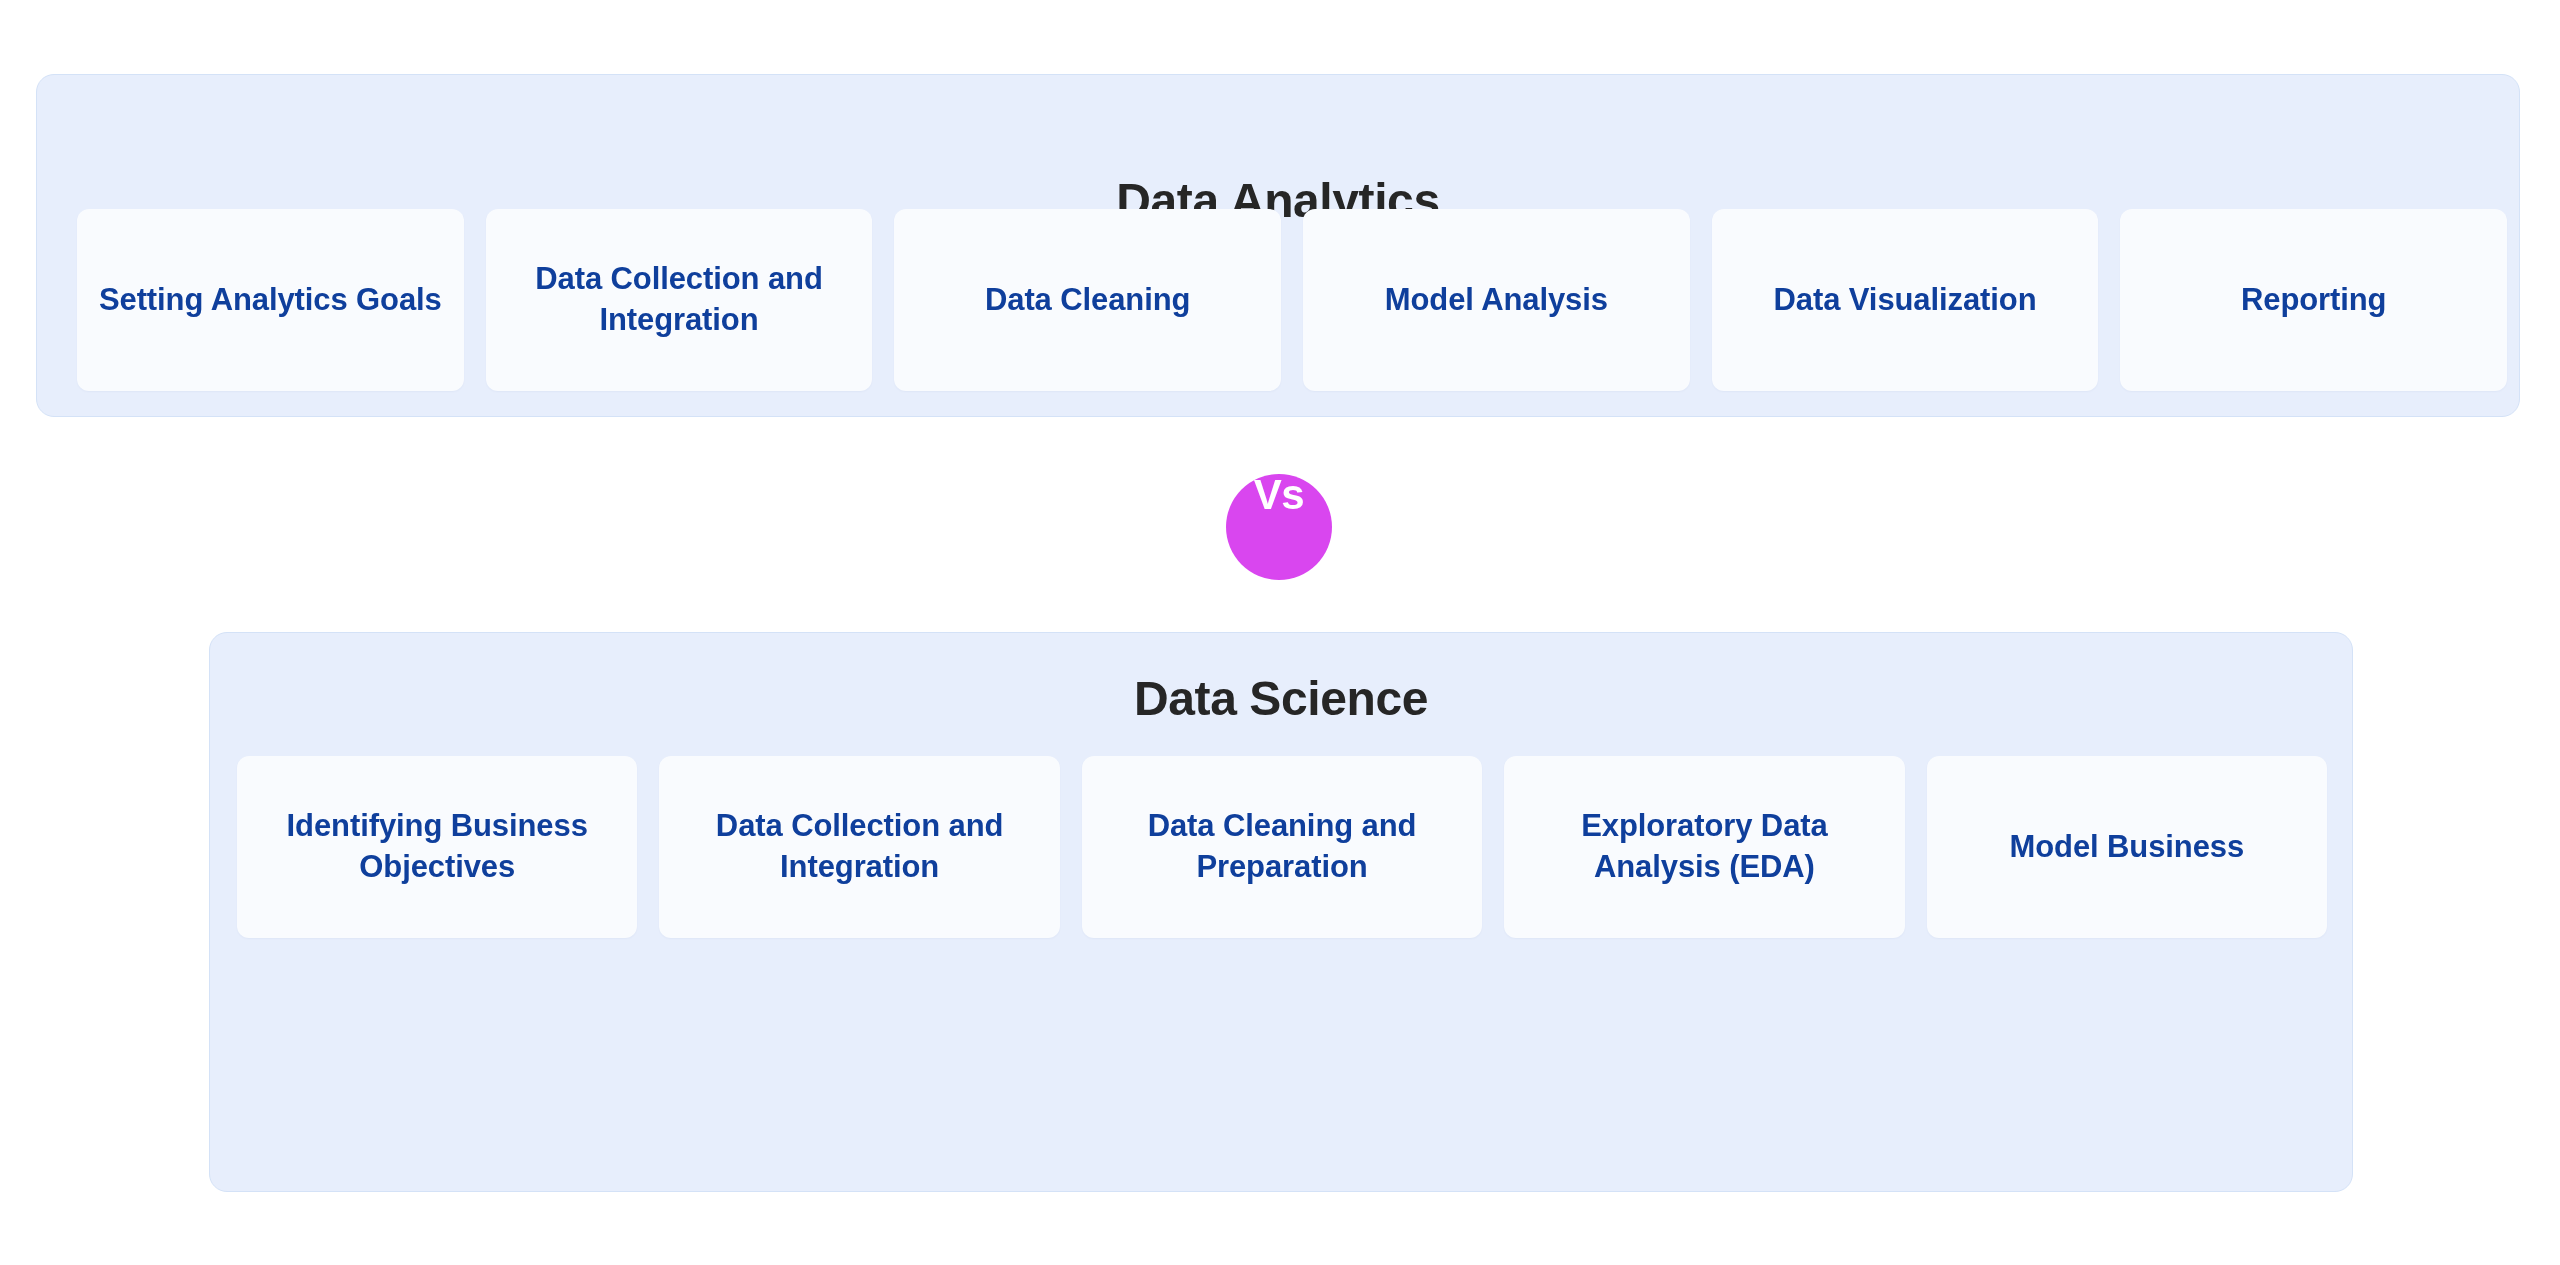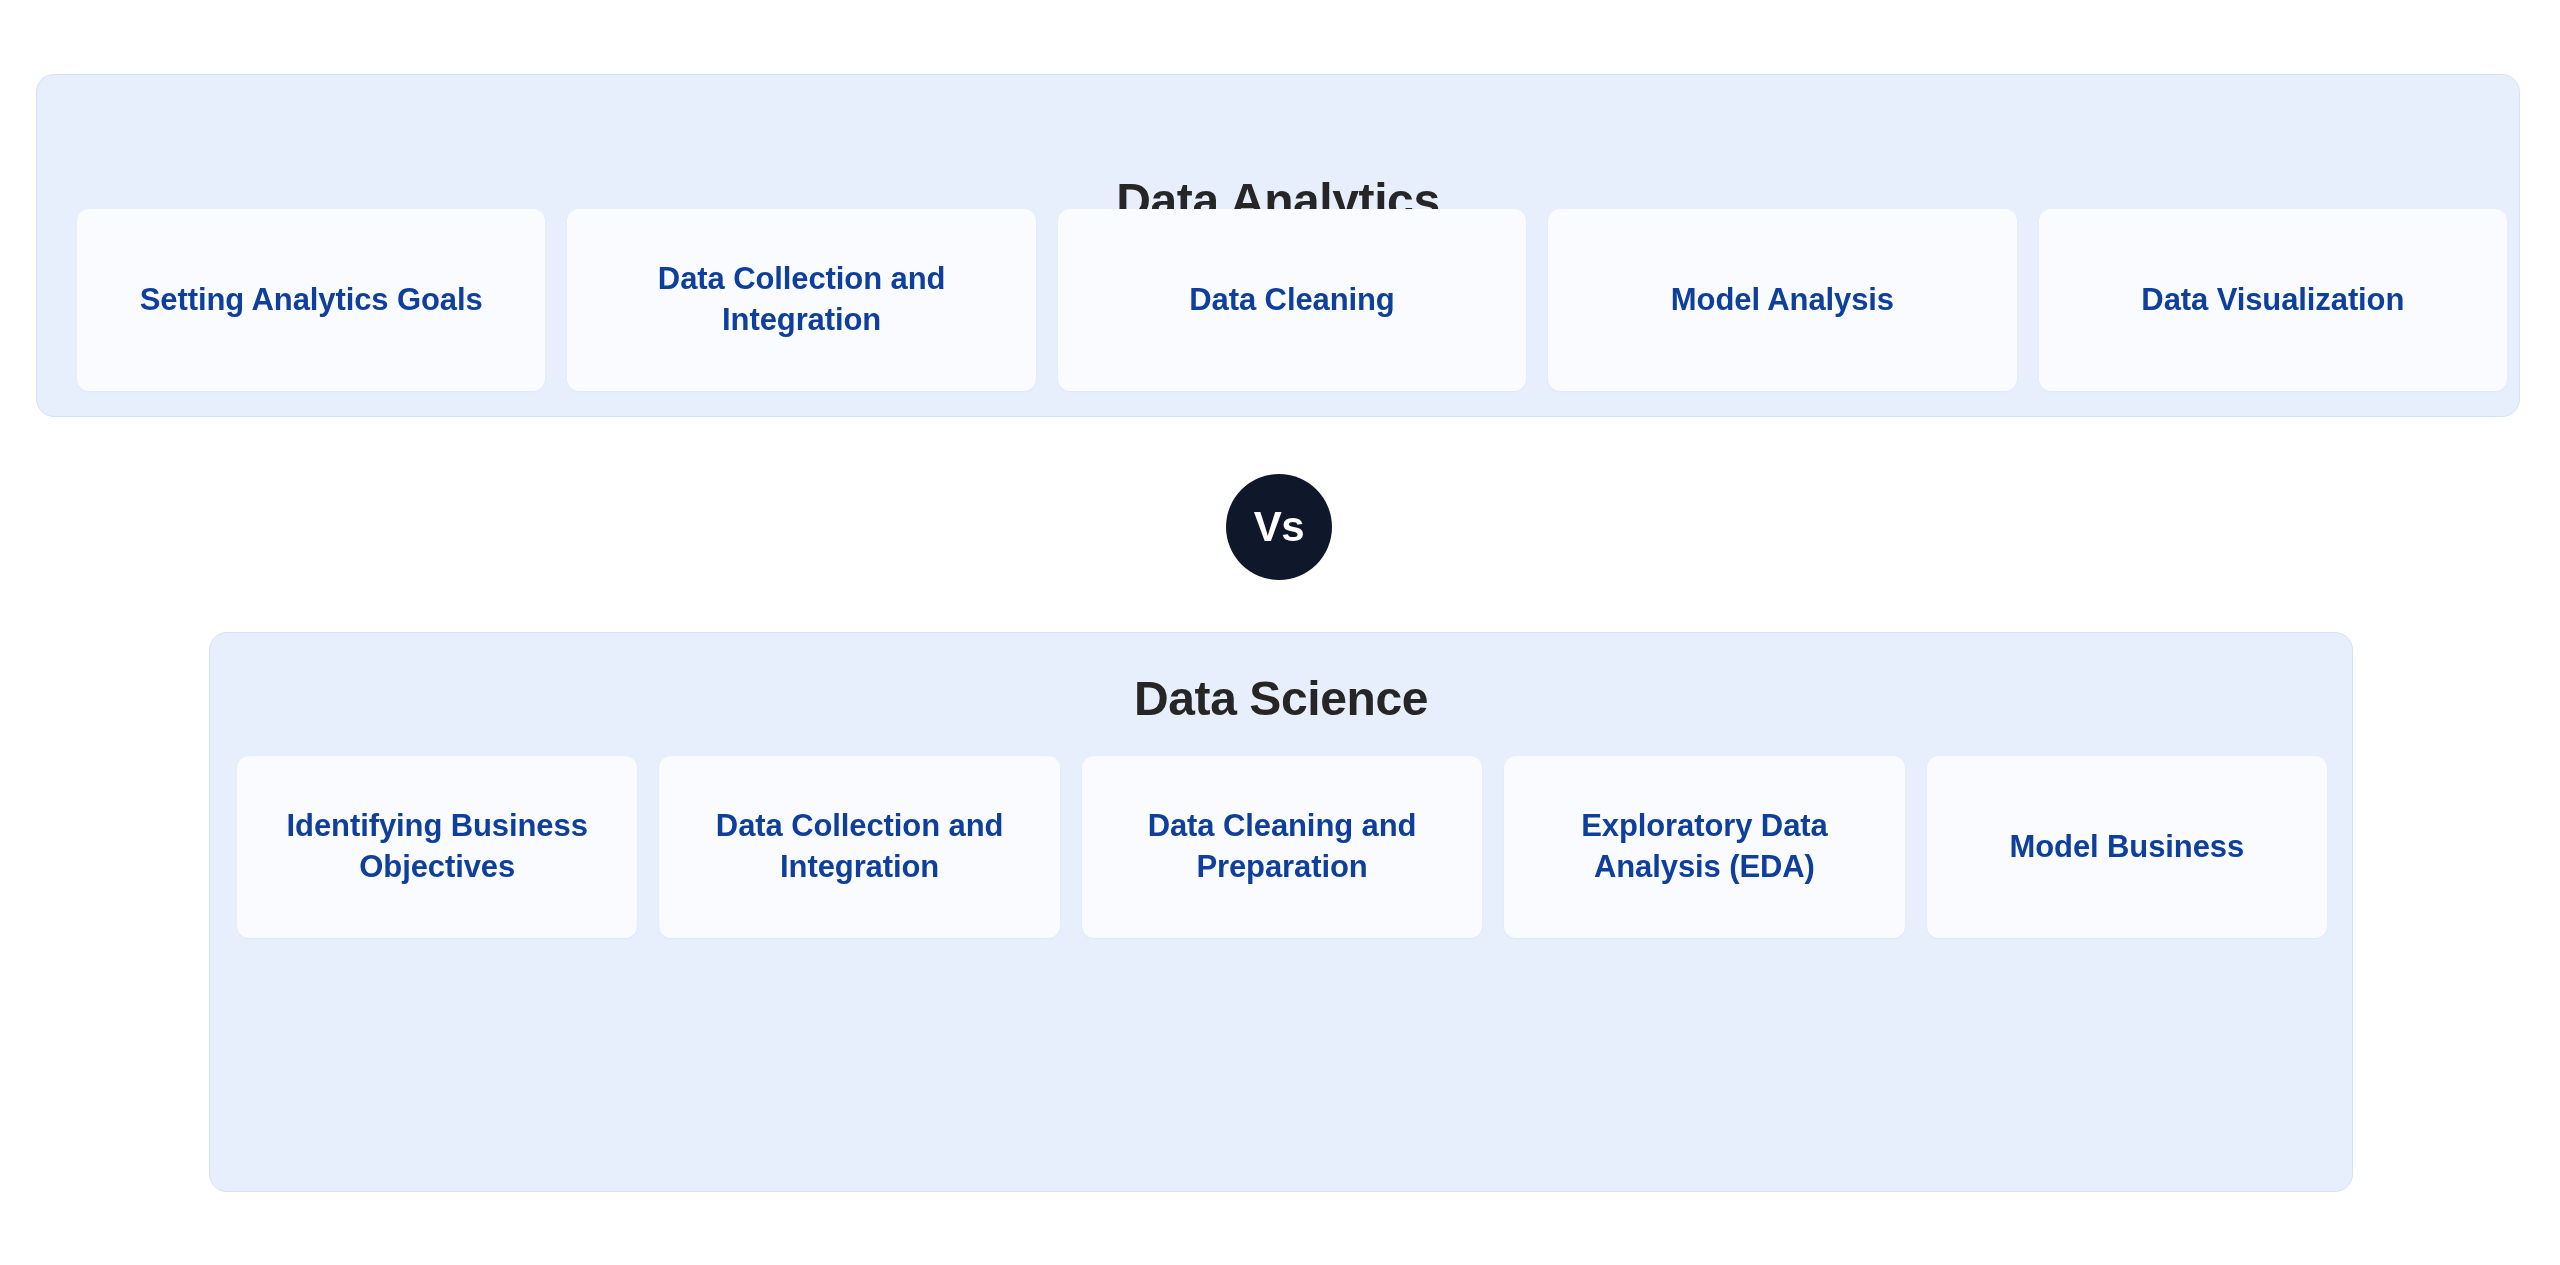--- a/index.html
+++ b/index.html
@@ -110,23 +110,22 @@
   }
 
   
   #vs-badge {
     position: absolute;
     left: 1226px;
     top: 474px;
     width: 106px;
     height: 106px;
     border-radius: 50%;
-    background: #0f172a;
+    background: #d946ef;
     display: flex;
-    align-items: center;
     justify-content: center;
   }
 
   #vs-badge .vs-text {
     color: #ffffff;
     font-size: 42px;
     font-weight: 700;
     letter-spacing: -0.5px;
     line-height: 1;
   }
@@ -155,20 +154,23 @@
       </div>
 
       <div class="card">
         <span class="card-label">Model Analysis</span>
       </div>
 
       <div class="card">
         <span class="card-label">Data Visualization</span>
       </div>
 
+      <div class="card">
+        <span class="card-label">Reporting</span>
+      </div>
 
     </div>
   </section>
 
   <div id="vs-badge">
     <span class="vs-text">Vs</span>
   </div>
 
   <section class="panel" id="panel-science">
 

